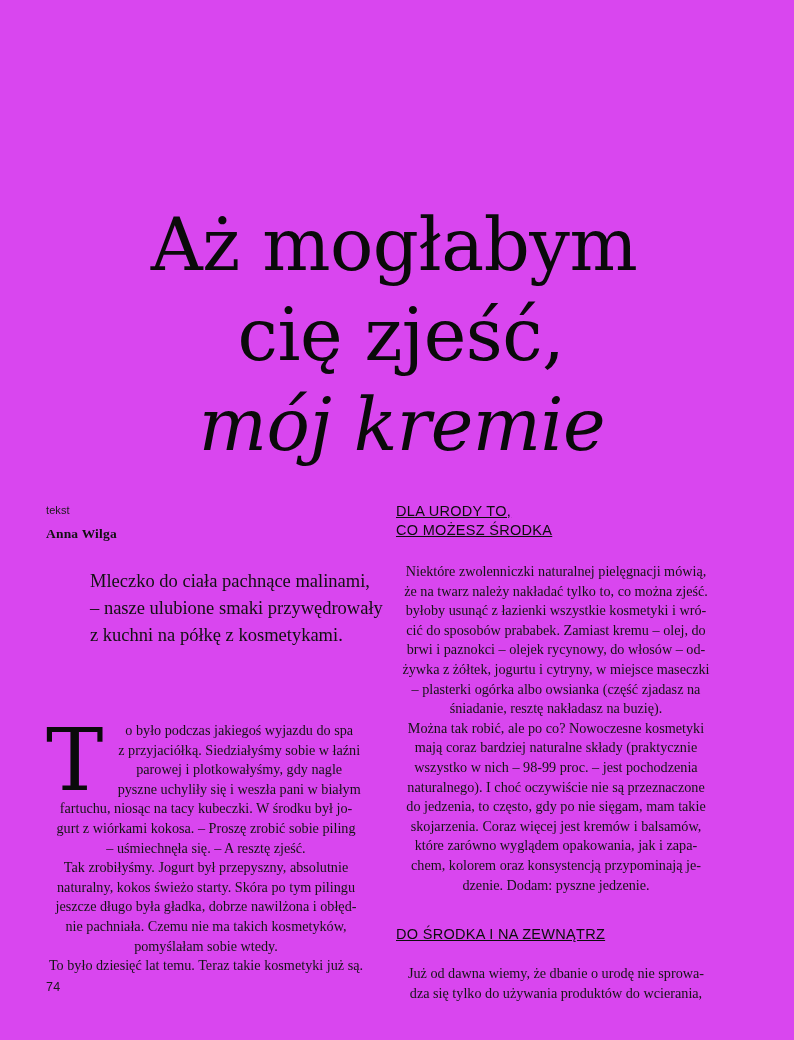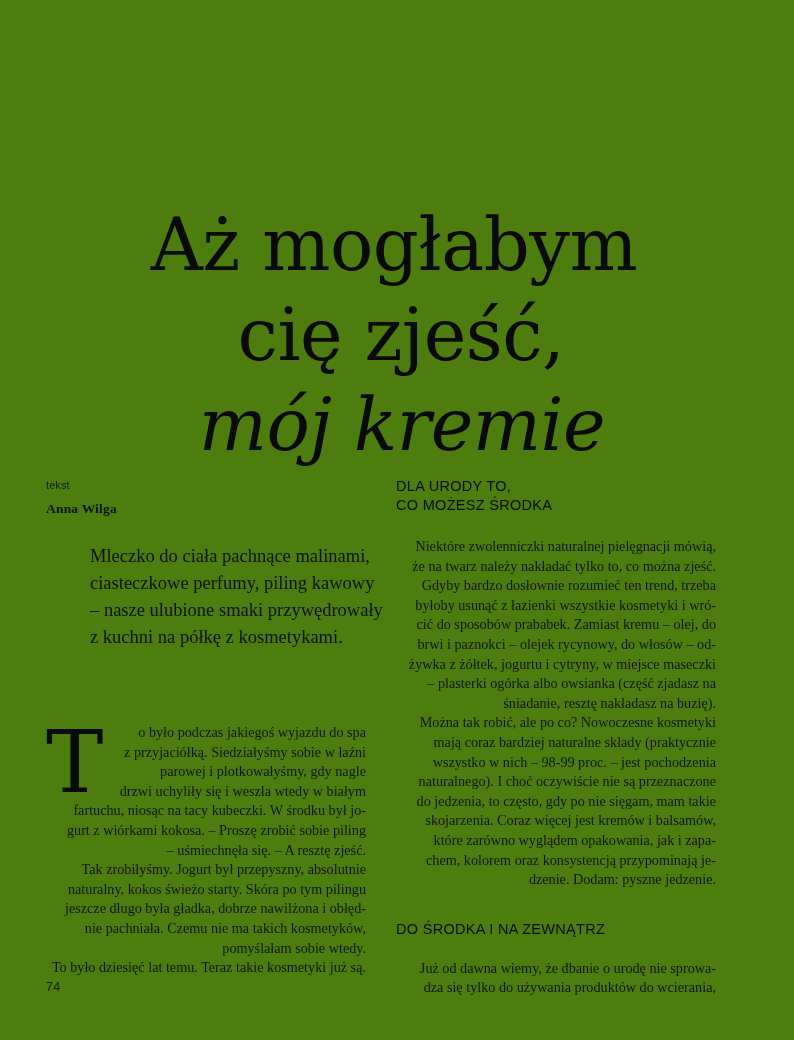--- a/index.html
+++ b/index.html
@@ -13,21 +13,21 @@
     position: relative;
     overflow: hidden;
     font-family: "Liberation Serif", serif;
     color: #111111;
     -webkit-font-smoothing: antialiased;
   }
 
   .page {
     position: absolute;
     inset: 0;
-    background: #4d7c0f;
+    background: #d946ef;
   }
 
   
   .headline {
     position: absolute;
     left: 47px;
     top: 152px;
     width: 700px;
     text-align: center;
     font-family: "DejaVu Serif", "Liberation Serif", serif;
@@ -45,21 +45,21 @@
   .headline .hl-line.l2 { padding-left: 8px; }
   .headline .hl-line.italic {
     font-style: italic;
     padding-left: 10px;
   }
 
   
   .columns {
     position: absolute;
     left: 0;
-    top: 477px;
+    top: 502px;
     width: 698px;
     height: 480px;
   }
   .col {
     position: absolute;
     top: 0;
     width: 320px;
   }
   .col-left  { left: 46px; }
   .col-right { left: 396px; }
@@ -95,21 +95,21 @@
   
   .body-block {
     margin-top: 72px;
   }
   .body-text {
     font-family: "Liberation Serif", serif;
     font-size: 14.2px;
     line-height: 19.6px;
     margin: 0;
     color: #141414;
-    text-align: right;
+    text-align: center;
   }
   .body-text .ln { display: block; white-space: nowrap; }
 
   
   .dropcap {
     float: left;
     font-family: "DejaVu Serif", "Liberation Serif", serif;
     font-size: 86px;
     line-height: 66px;
     padding: 4px 9px 0 0;
@@ -123,21 +123,21 @@
   
   .sec-head {
     font-family: "Liberation Sans", sans-serif;
     font-size: 14.5px;
     line-height: 19px;
     font-weight: 400;
     letter-spacing: 0.3px;
     margin: 0 0 22px 0;
     color: #0d0d0d;
   }
-  .sec-head .ln { display: block; white-space: nowrap; }
+  .sec-head .ln { display: block; white-space: nowrap; text-decoration: underline; }
   .sec-head-2 {
     margin-top: 30px;
     margin-bottom: 20px;
   }
 
   .para { margin: 0; }
 
   
   .folio {
     position: absolute;
@@ -162,32 +162,31 @@
 
   <div class="columns">
 
     <div class="col col-left">
 
       <p class="byline-label">tekst</p>
       <p class="byline-name">Anna Wilga</p>
 
       <p class="lead">
         <span class="lead-line">Mleczko do ciała pachnące malinami,</span>
-        <span class="lead-line">ciasteczkowe perfumy, piling kawowy</span>
         <span class="lead-line">– nasze ulubione smaki przywędrowały</span>
         <span class="lead-line">z kuchni na półkę z kosmetykami.</span>
       </p>
 
       <div class="body-block">
         <span class="dropcap">T</span>
         <div class="body-text indent-block">
           <span class="ln">o było podczas jakiegoś wyjazdu do spa</span>
           <span class="ln">z przyjaciółką. Siedziałyśmy sobie w łaźni</span>
           <span class="ln">parowej i plotkowałyśmy, gdy nagle</span>
-          <span class="ln">drzwi uchyliły się i weszła wtedy w białym</span>
+          <span class="ln">pyszne uchyliły się i weszła pani w białym</span>
         </div>
         <div class="body-text">
           <span class="ln">fartuchu, niosąc na tacy kubeczki. W środku był jo-</span>
           <span class="ln">gurt z wiórkami kokosa. – Proszę zrobić sobie piling</span>
           <span class="ln">– uśmiechnęła się. – A resztę zjeść.</span>
           <span class="ln">Tak zrobiłyśmy. Jogurt był przepyszny, absolutnie</span>
           <span class="ln">naturalny, kokos świeżo starty. Skóra po tym pilingu</span>
           <span class="ln">jeszcze długo była gładka, dobrze nawilżona i obłęd-</span>
           <span class="ln">nie pachniała. Czemu nie ma takich kosmetyków,</span>
           <span class="ln">pomyślałam sobie wtedy.</span>
@@ -200,21 +199,20 @@
     <div class="col col-right">
 
       <h2 class="sec-head">
         <span class="ln">DLA URODY TO,</span>
         <span class="ln">CO MOŻESZ ŚRODKA</span>
       </h2>
 
       <div class="body-text para">
         <span class="ln">Niektóre zwolenniczki naturalnej pielęgnacji mówią,</span>
         <span class="ln">że na twarz należy nakładać tylko to, co można zjeść.</span>
-        <span class="ln">Gdyby bardzo dosłownie rozumieć ten trend, trzeba</span>
         <span class="ln">byłoby usunąć z łazienki wszystkie kosmetyki i wró-</span>
         <span class="ln">cić do sposobów prababek. Zamiast kremu – olej, do</span>
         <span class="ln">brwi i paznokci – olejek rycynowy, do włosów – od-</span>
         <span class="ln">żywka z żółtek, jogurtu i cytryny, w miejsce maseczki</span>
         <span class="ln">– plasterki ogórka albo owsianka (część zjadasz na</span>
         <span class="ln">śniadanie, resztę nakładasz na buzię).</span>
         <span class="ln">Można tak robić, ale po co? Nowoczesne kosmetyki</span>
         <span class="ln">mają coraz bardziej naturalne składy (praktycznie</span>
         <span class="ln">wszystko w nich – 98-99 proc. – jest pochodzenia</span>
         <span class="ln">naturalnego). I choć oczywiście nie są przeznaczone</span>

